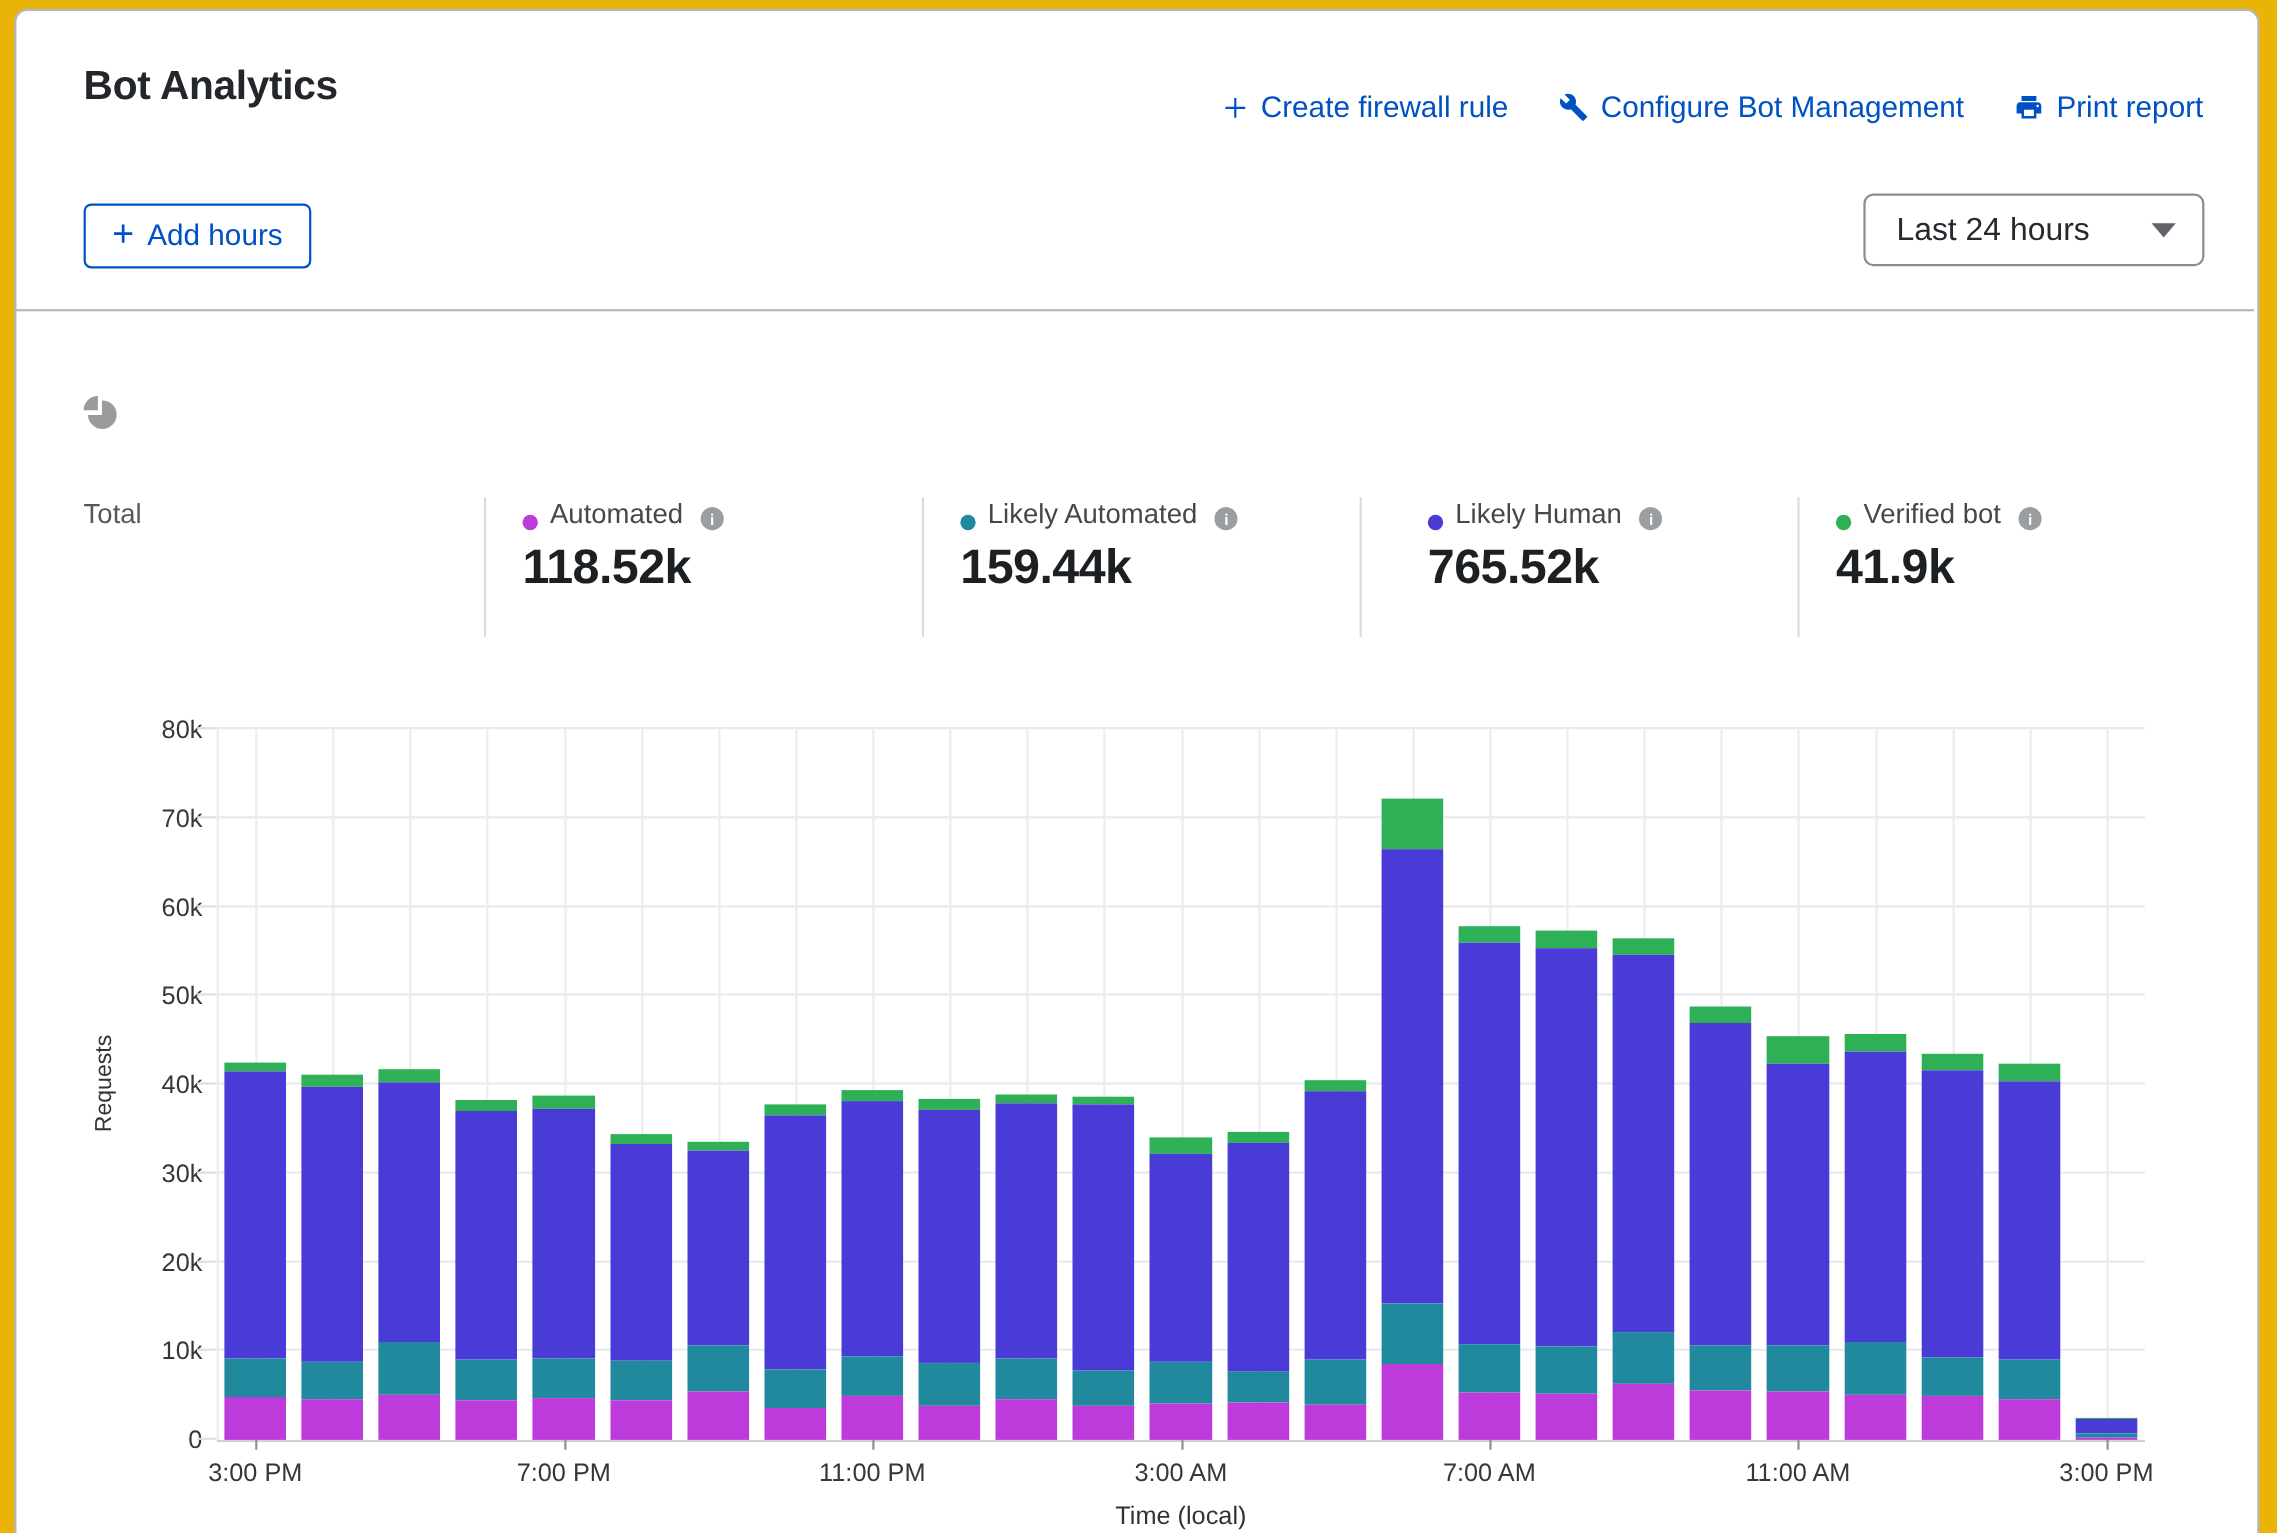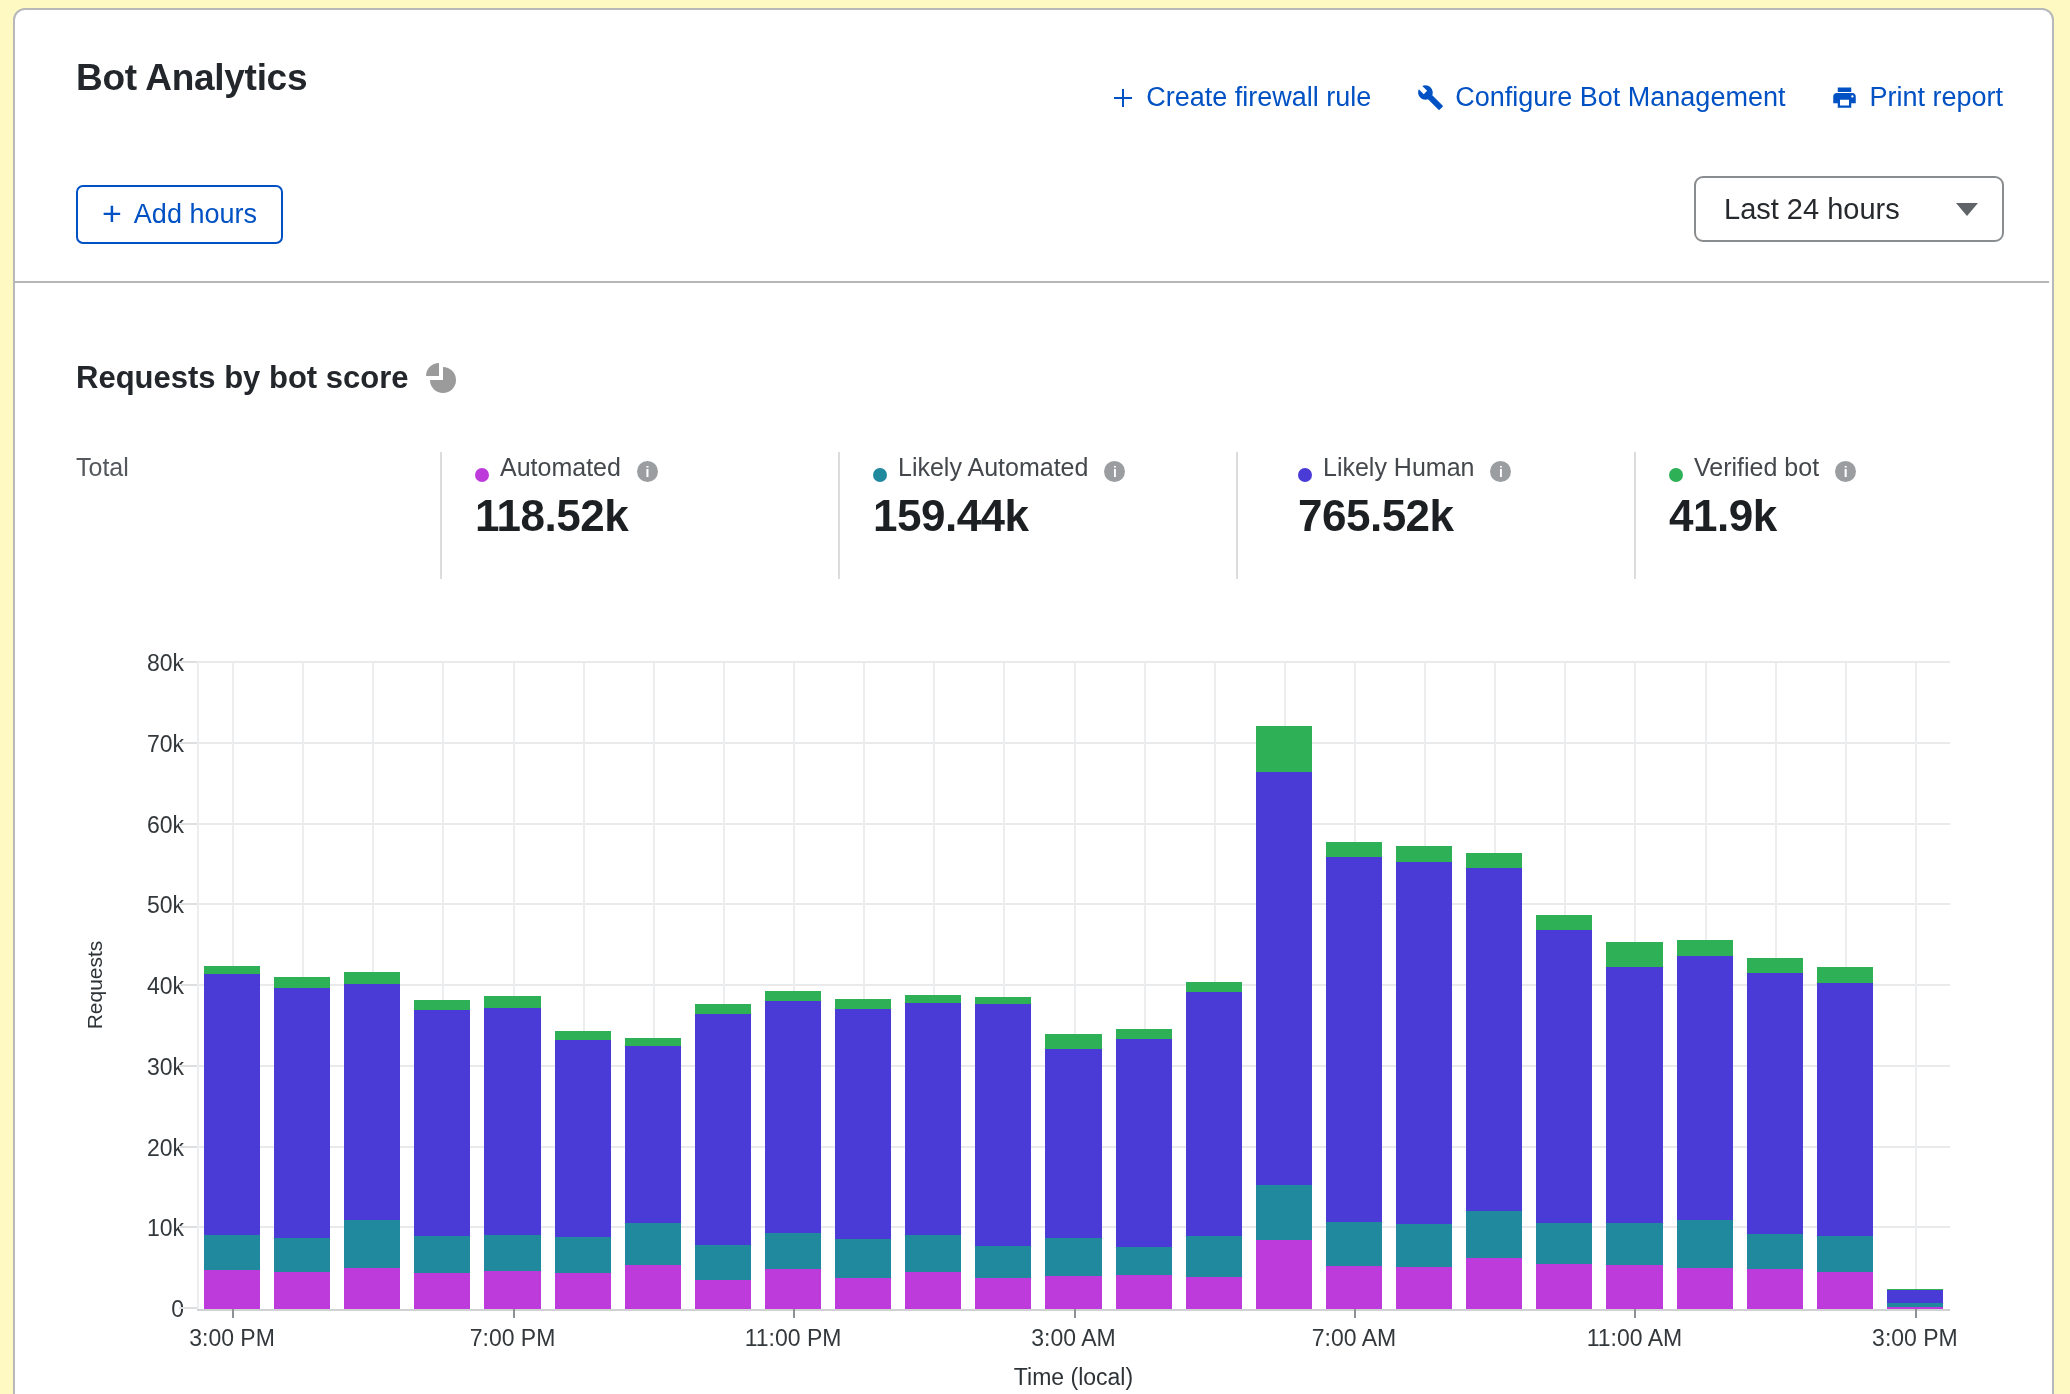--- a/index.html
+++ b/index.html
@@ -1,16 +1,16 @@
 <!DOCTYPE html>
 <html><head>
 <meta charset="utf-8">
 <style>
   html,body{margin:0;padding:0;background:#fff;}
-  .page{position:relative;width:2070px;height:1394px;background:#fef9c3;overflow:hidden;
+  .page{position:relative;width:2070px;height:1394px;background:#eab308;overflow:hidden;
         font-family:"Liberation Sans","DejaVu Sans",sans-serif;color:#23272c;}
   .card{position:absolute;left:13px;top:8px;width:2037px;height:1410px;
         border:2px solid #b6b8ba;border-radius:12px;background:#fff;}
   
   .page-title{position:absolute;left:76px;top:57px;font-size:37px;font-weight:700;color:#23272c;letter-spacing:-0.3px;}
   .actions{position:absolute;top:82px;right:67px;display:flex;align-items:center;gap:46px;}
   .action{display:flex;align-items:center;gap:11px;color:#0051c3;font-size:27px;cursor:pointer;white-space:nowrap;}
   .action svg{display:block;}
   .btn-add-filter{position:absolute;left:76px;top:185px;height:59px;display:flex;align-items:center;gap:12px;
         padding:0 24px;border:2px solid #0051c3;border-radius:7px;background:#fff;color:#0051c3;font-size:27px;cursor:pointer;box-sizing:border-box;}
@@ -93,21 +93,20 @@
   </button>
 
   <div class="dropdown">
     <span>Last 24 hours</span>
     <span class="caret"></span>
   </div>
 
   <div class="header-divider"></div>
 
   <div class="section-title-row">
-    <span class="section-title">Requests by bot score</span>
     <span class="pie-icon">
       <span class="pie-main"></span>
         <span class="pie-slice"></span>
     </span>
   </div>
 
   <div class="stat" style="left:76px">
     <div class="stat-label-row">
       <span class="stat-label" style="color:#54585c">Total</span>
     </div>

